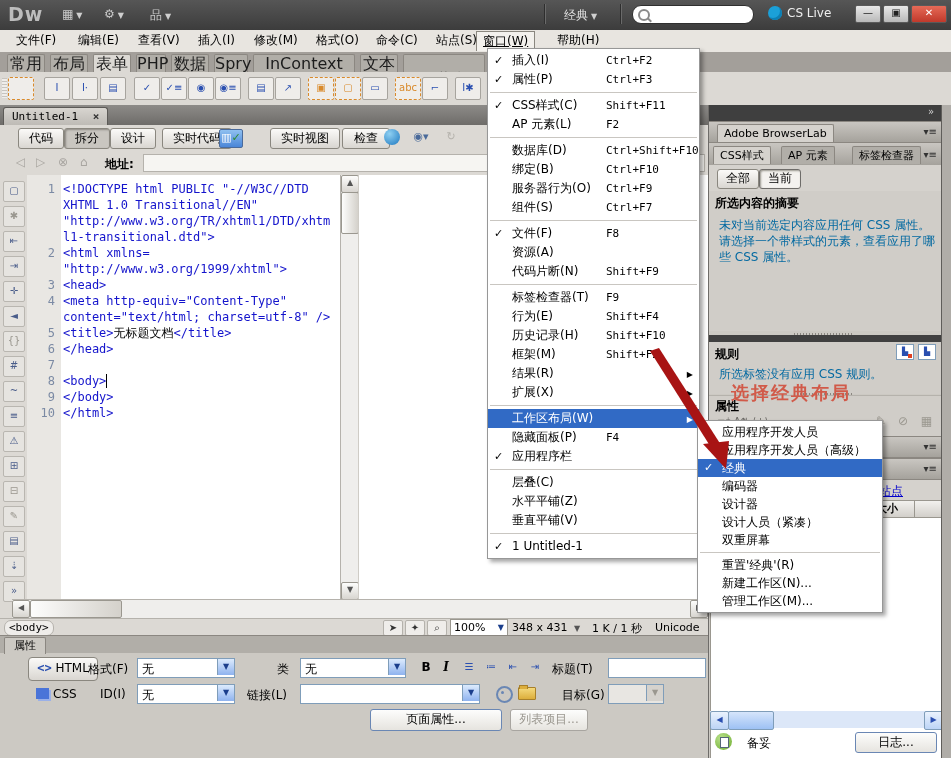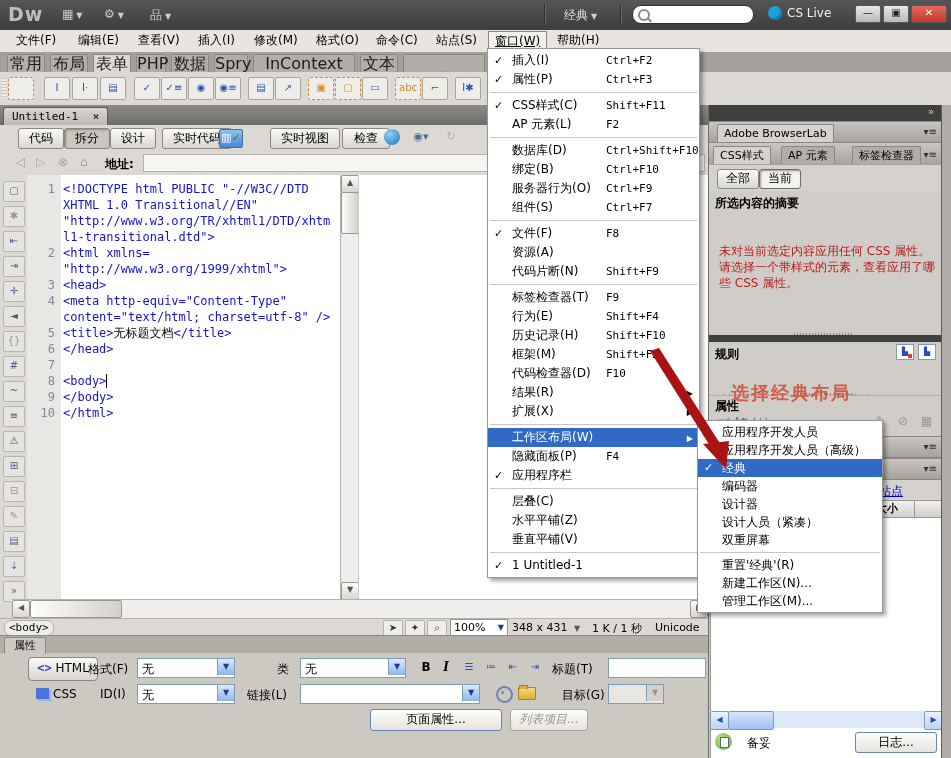--- a/index.html
+++ b/index.html
@@ -112,21 +112,21 @@
   .pbar{position:absolute;left:0;width:233px;height:20px;background:linear-gradient(#c9c6c1,#a5a29c);border-top:1px solid #8b8781;border-bottom:1px solid #8b8781;}
   .pmenu{position:absolute;right:5px;top:4px;font-size:10px;color:#333;}
   .ptab2{position:absolute;top:2px;height:17px;line-height:17px;padding:0 6px;font-size:11px;background:#b1aea8;
          border:1px solid #8b8781;border-bottom:none;border-radius:2px 2px 0 0;}
   .ptab2.sel{background:#d5d2cd;}
   .rbtn{position:absolute;top:4px;height:18px;line-height:17px;padding:0 8px;background:linear-gradient(#fbfaf8,#d9d6d1);
         border:1px solid #8a877f;border-radius:3px;font-size:12px;}
   .rbtn.pressed{background:#f4f2ef;box-shadow:inset 1px 1px 2px #9a978f;border-color:#6e6c69;}
   .rsec{position:absolute;left:0;width:233px;background:#d5d2cd;}
   .rhead{font-weight:bold;font-size:12px;}
-  .rtext{font-size:12px;line-height:16px;color:#b91c1c;margin-top:26px;}
+  .rtext{font-size:12px;line-height:16px;color:#0369a1;}
   .dots{position:absolute;left:85px;width:60px;height:4px;background:repeating-linear-gradient(90deg,#8b8781 0 1px,transparent 1px 3px);}
   .cascico{position:absolute;width:16px;height:14px;border:1px solid #7f9db9;background:#fff;font-size:8px;color:#2a4fb0;text-align:center;line-height:13px;}
   .redtext{position:absolute;left:731px;top:381px;font-size:18px;font-weight:bold;color:#d15a49;z-index:30;letter-spacing:2px;}
   .sitelink{color:#0000cc;text-decoration:underline;}
   .colhead{position:absolute;height:16px;line-height:15px;background:linear-gradient(#f2f1ee,#d2cfca);border:1px solid #9a978f;
            font-size:11px;text-align:center;font-weight:bold;}
   .filesarea{position:absolute;left:1px;top:412px;width:231px;height:294px;background:#fff;border:1px solid #9a978f;}
   .xpscroll{position:absolute;left:1px;top:606px;width:231px;height:17px;background:#dce7f8;}
   .xpsb{position:absolute;width:17px;height:17px;background:linear-gradient(#eaf2fd,#bcd4f6);border:1px solid #7f9db9;border-radius:2px;
         color:#2a4fb0;font-size:8px;text-align:center;line-height:16px;}
@@ -173,21 +173,21 @@
 
   <div class="menubar" id="menubar">
       <div class="mbi" style="left: 10px;">文件(F)</div>
       <div class="mbi" style="left: 72px;">编辑(E)</div>
       <div class="mbi" style="left: 132px;">查看(V)</div>
       <div class="mbi" style="left: 192px;">插入(I)</div>
       <div class="mbi" style="left: 248px;">修改(M)</div>
       <div class="mbi" style="left: 310px;">格式(O)</div>
       <div class="mbi" style="left: 370px;">命令(C)</div>
       <div class="mbi" style="left: 430px;">站点(S)</div>
-      <div class="mbi on" style="left: 488px; text-decoration: underline;">窗口(W)</div>
+      <div class="mbi on" style="left: 476px; text-decoration: underline;">窗口(W)</div>
       <div class="mbi" style="left: 551px;">帮助(H)</div>
     </div>
 
   <div class="itabs" id="inserttabs">
       <div class="itab" style="left: 7px; width: 36px; padding: 0px; text-align: center;">常用</div>
       <div class="itab" style="left: 50px; width: 36px; padding: 0px; text-align: center;">布局</div>
       <div class="itab sel" style="left: 93px; width: 36px; padding: 0px; text-align: center;">表单</div>
       <div class="itab" style="left: 136px; width: 28px; padding: 0px; text-align: center;">PHP</div>
       <div class="itab" style="left: 171px; width: 36px; padding: 0px; text-align: center;">数据</div>
       <div class="itab" style="left: 214px; width: 32px; padding: 0px; text-align: center;">Spry</div>
@@ -340,21 +340,21 @@
     <div class="xsel" style="left:300px;top:48px;width:178px;">
         <span class="xarr">▼</span>
       </div>
     <span class="target" style="left:496px;top:50px;"></span>
     <span class="folder" style="left:518px;top:51px;"></span>
     <span class="plabel" style="left:562px;top:51px;">目标(G)</span>
     <div class="xsel dis" style="left:608px;top:48px;width:54px;">
         <span class="xarr">▼</span>
       </div>
     <div class="xpbtn" style="left:370px;top:73px;width:130px;">页面属性...</div>
-    <div class="xpbtn dis" style="left:510px;top:73px;width:76px;font-style:italic;">列表项目...</div>
+    <div class="xpbtn dis" style="left:510px;top:73px;width:76px;">列表项目...</div>
   </div>
 
   <div class="rpanel">
     <div class="rdark">
         <span style="position:absolute;right:8px;top:1px;font-size:10px;">»</span>
       </div>
     <div class="pbar" style="top:16px;">
       <div class="ptab2 sel" style="left:8px;">Adobe BrowserLab</div>
       <span class="pmenu">▾≡</span>
     </div>
@@ -427,21 +427,20 @@
       <div class="mitem"><span class="lbl">组件(S)</span><span class="sct">Ctrl+F7</span></div>
       <div class="msep"></div>
       <div class="mitem"><span class="chk">✓</span><span class="lbl">文件(F)</span><span class="sct">F8</span></div>
       <div class="mitem"><span class="lbl">资源(A)</span></div>
       <div class="mitem"><span class="lbl">代码片断(N)</span><span class="sct">Shift+F9</span></div>
       <div class="msep"></div>
       <div class="mitem"><span class="lbl">标签检查器(T)</span><span class="sct">F9</span></div>
       <div class="mitem"><span class="lbl">行为(E)</span><span class="sct">Shift+F4</span></div>
       <div class="mitem"><span class="lbl">历史记录(H)</span><span class="sct">Shift+F10</span></div>
       <div class="mitem"><span class="lbl">框架(M)</span><span class="sct">Shift+F2</span></div>
-      <div class="mitem"><span class="lbl">代码检查器(D)</span><span class="sct">F10</span></div>
       <div class="mitem"><span class="lbl">结果(R)</span><span class="arr">▶</span></div>
       <div class="mitem"><span class="lbl">扩展(X)</span><span class="arr">▶</span></div>
       <div class="msep"></div>
       <div class="mitem hl"><span class="lbl">工作区布局(W)</span><span class="arr">▶</span></div>
       <div class="mitem"><span class="lbl">隐藏面板(P)</span><span class="sct">F4</span></div>
       <div class="mitem"><span class="chk">✓</span><span class="lbl">应用程序栏</span></div>
       <div class="msep"></div>
       <div class="mitem"><span class="lbl">层叠(C)</span></div>
       <div class="mitem"><span class="lbl">水平平铺(Z)</span></div>
       <div class="mitem"><span class="lbl">垂直平铺(V)</span></div>

